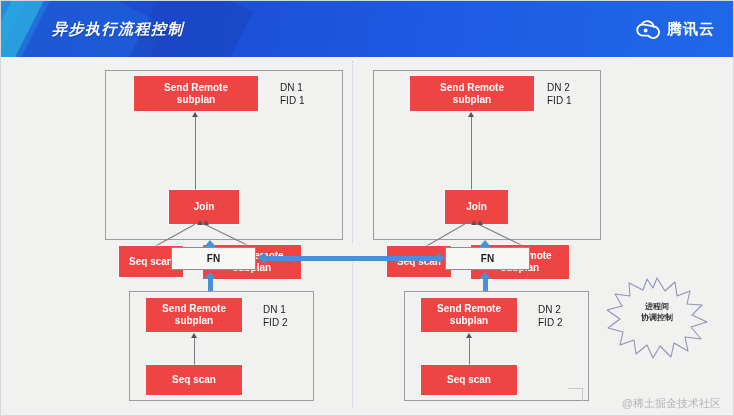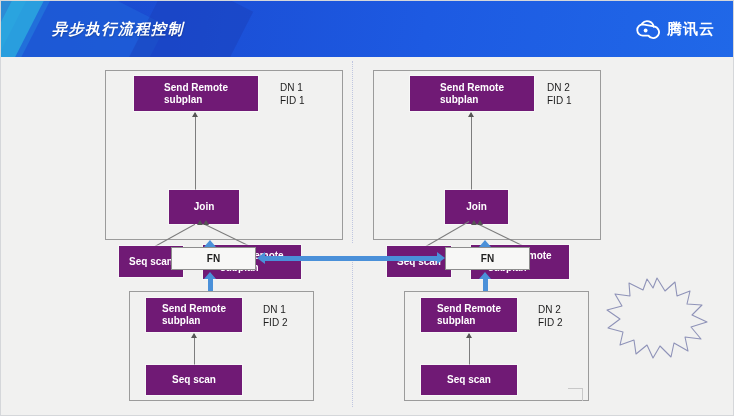--- a/index.html
+++ b/index.html
@@ -113,28 +113,28 @@
     font-size: 10px;
     font-weight: normal;
     color: #1d1d1d;
     line-height: 13px;
     white-space: nowrap;
   }
 
   
   .node {
     position: absolute;
-    background: #701a75;
+    background: #ef4444;
     color: #ffffff;
     font-size: 10px;
     font-weight: bold;
     display: flex;
     align-items: center;
     justify-content: center;
-    text-align: left;
+    text-align: center;
     line-height: 12px;
     box-sizing: border-box;
     box-shadow: 0 0 0 1px rgba(255,255,255,.45);
   }
 
   
   .fn-box {
     position: absolute;
     background: #f7f7f6;
     border: 1px solid #8d8d8d;
@@ -427,19 +427,24 @@
     <div class="arrowhead-up" style="left:465px; top:276px;"></div>
 
     <div class="node" style="left:420px; top:308px; width:96px; height:30px;">
       <span>Seq scan</span>
     </div>
 
     <div id="starburst">
       <svg width="104" height="86" viewBox="0 0 104 86" xmlns="http://www.w3.org/2000/svg">
         <polygon points="52,3 60,16 70,7 72,21 85,16 82,29 97,30 87,40 102,47 86,52 96,64 80,62 83,76 69,68 66,82 55,71 48,83 42,70 31,79 29,65 15,70 18,57 3,53 15,44 2,35 17,31 10,19 25,21 24,8 38,15 42,4 48,13" fill="none" stroke="#8f93b8" stroke-width="1.1" stroke-linejoin="round"></polygon>
       </svg>
+      <div id="starburst-text">
+        <div>进程间</div>
+        <div>协调控制</div>
+      </div>
     </div>
 
     <div id="wm-mark"></div>
+    <div id="watermark">@稀土掘金技术社区</div>
   </div>
 
   <div id="frame"></div>
 </div>
 
 </body></html>

